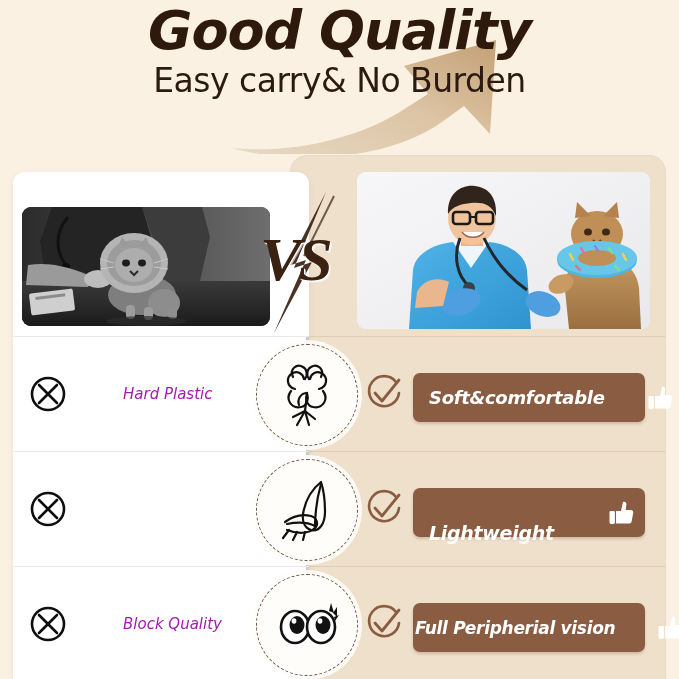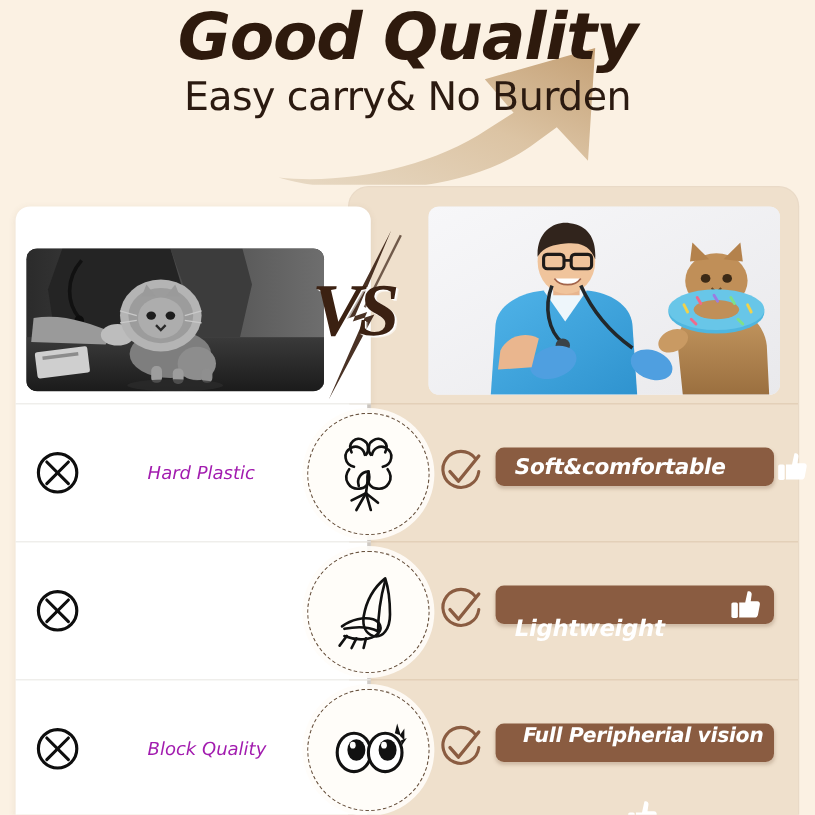--- a/index.html
+++ b/index.html
@@ -84,21 +84,21 @@
   .circle{
     position:absolute;left:256px;width:100px;height:100px;border-radius:50%;
     background:#fffdf9;border:1.5px dashed #6b5542;
     display:flex;align-items:center;justify-content:center;
     box-shadow:0 0 0 4px rgba(255,253,249,.9);
   }
 
   .check-icon{position:absolute;left:363px;width:42px;height:42px;}
 
   .pill{
-    position:absolute;left:413px;height:32px;
+    position:absolute;left:413px;height:49px;
     background:#8a5c41;border-radius:7px;
     display:flex;align-items:center;justify-content:space-between;
     padding:0 8px 0 16px;box-sizing:border-box;
     box-shadow:0 2px 3px rgba(110,75,50,.25);
     gap:41px;
   }
   .pill-text{
     color:#fff;font-weight:bold;font-style:italic;
     font-family:"DejaVu Sans","Liberation Sans",sans-serif;
     white-space:nowrap;letter-spacing:-0.3px;
@@ -367,21 +367,21 @@
           <path d="M70,28 L66,34 L65,30 Z"></path>
         </g>
       </svg>
     </div>
 
     <svg class="check-icon" style="top:36px;" viewBox="0 0 42 42">
       <path d="M33,10 A15,15 0 1 0 36,21" fill="none" stroke="#8a5c41" stroke-width="2.6" stroke-linecap="round"></path>
       <path d="M12,21 L19,29 L36,8" fill="none" stroke="#8a5c41" stroke-width="2.8" stroke-linecap="round" stroke-linejoin="round"></path>
     </svg>
 
-    <div class="pill" style="top:37px;width:232px;padding-left:16px;padding-right:2px;flex-direction:column;">
+    <div class="pill" style="top:37px;width:232px;padding-left:2px;padding-right:2px;">
       <span class="pill-text" style="font-size:17px;">Full Peripherial vision</span>
       <svg class="thumb" viewBox="0 0 30 30">
         <path d="M9,13 L14,13 L16,4 C17.6,3 19.6,4.2 19.4,6.4 L18.6,12 L24,12 C25.6,12 26.6,13.4 26.2,15
                  L24.6,23.4 C24.3,24.8 23.2,25.6 21.8,25.6 L9,25.6 Z" fill="#ffffff"></path>
         <rect x="2.5" y="13" width="5.4" height="13" rx="1.4" fill="#ffffff"></rect>
       </svg>
     </div>
   </div>
 
 </div>

